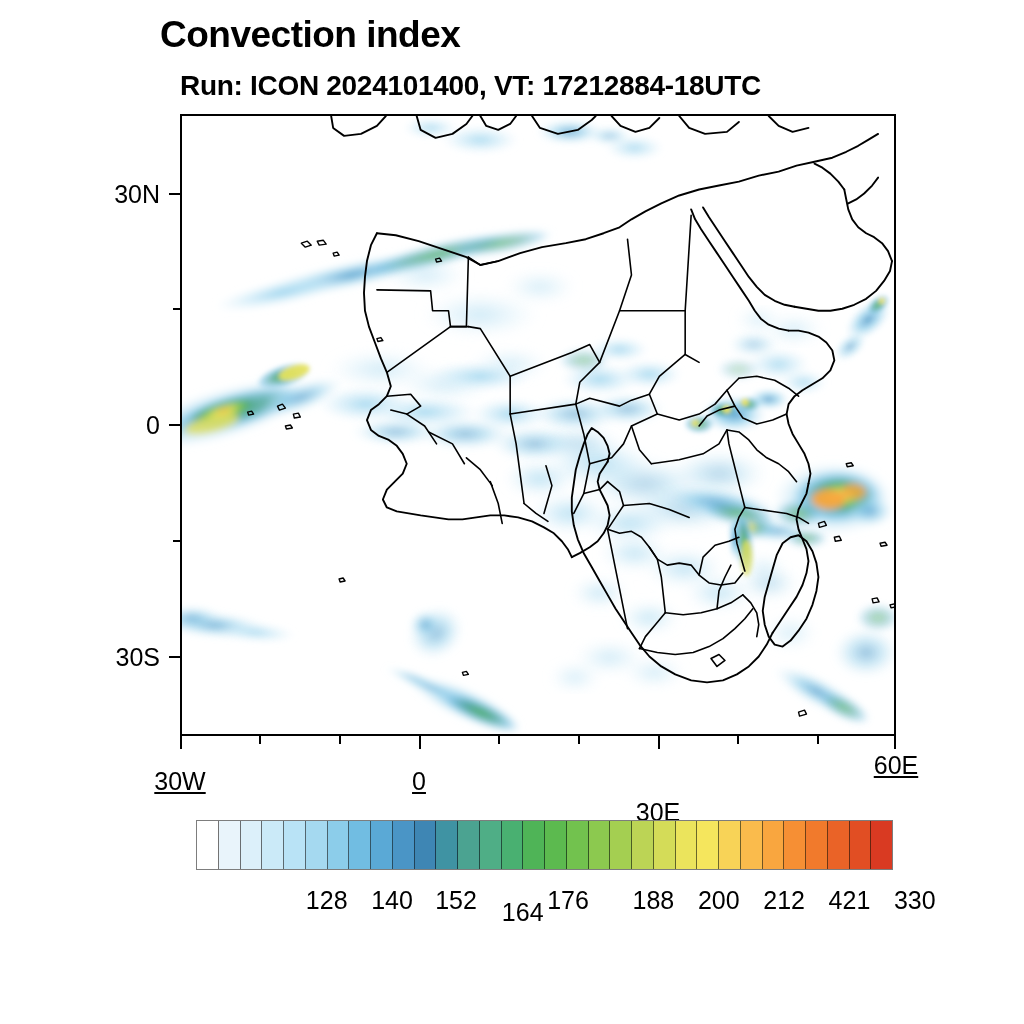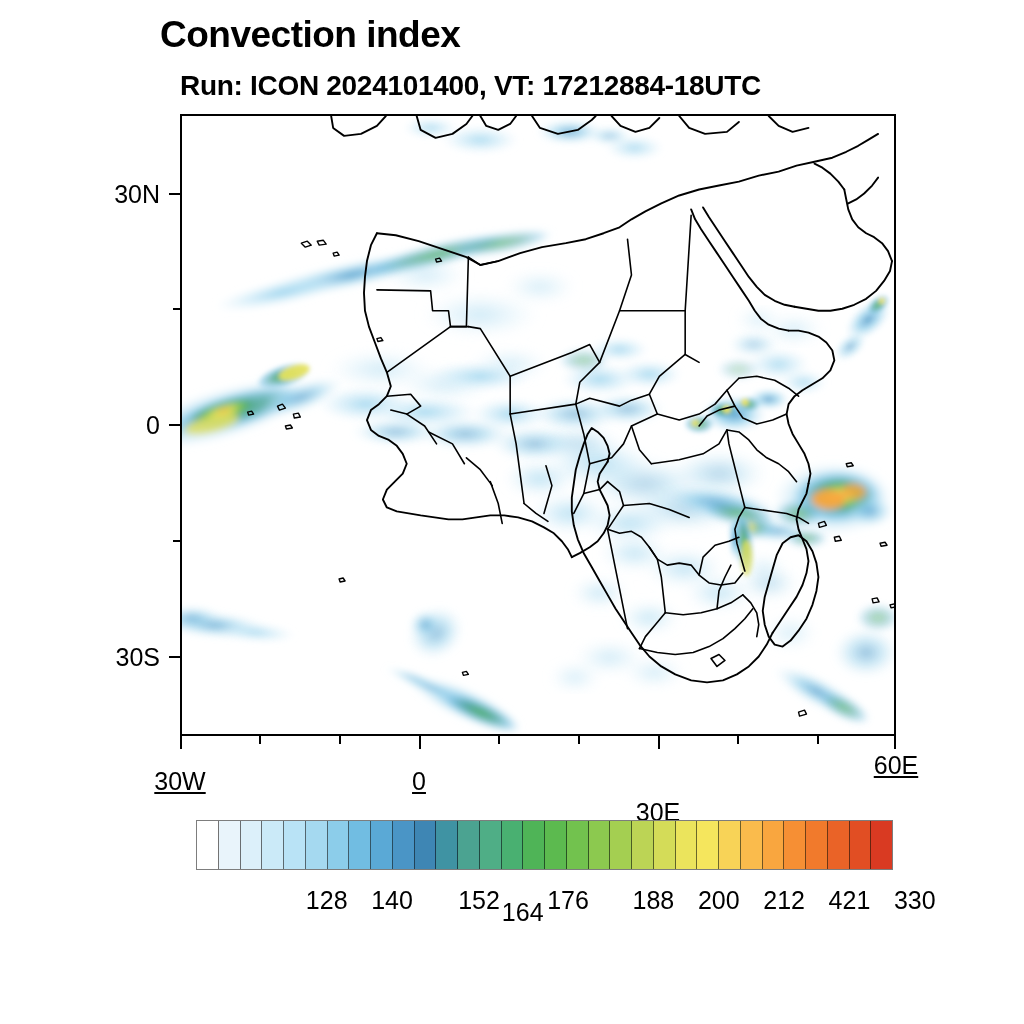--- a/index.html
+++ b/index.html
@@ -460,21 +460,21 @@
       <div class="cell" style="background: rgb(249, 166, 63);"></div>
       <div class="cell" style="background: rgb(246, 143, 52);"></div>
       <div class="cell" style="background: rgb(241, 122, 44);"></div>
       <div class="cell" style="background: rgb(234, 99, 39);"></div>
       <div class="cell" style="background: rgb(225, 78, 35);"></div>
       <div class="cell" style="background: rgb(217, 58, 34);"></div>
     </div>
   <div id="cbar-labels">
       <div class="cblab" style="left: 286.688px; width: 80px;">128</div>
       <div class="cblab" style="left: 352.031px; width: 80px;">140</div>
-      <div class="cblab" style="left: 439px; width: 80px;">152</div>
+      <div class="cblab" style="left: 416px; width: 80px;">152</div>
       <div class="cblab" style="left: 482.719px; width: 80px; margin-top: 12px;">164</div>
       <div class="cblab" style="left: 528px; width: 80px;">176</div>
       <div class="cblab" style="left: 613.406px; width: 80px;">188</div>
       <div class="cblab" style="left: 678.75px; width: 80px;">200</div>
       <div class="cblab" style="left: 744.094px; width: 80px;">212</div>
       <div class="cblab" style="left: 809.438px; width: 80px;">421</div>
       <div class="cblab" style="left: 874.781px; width: 80px;">330</div>
     </div>
 
 </div>

